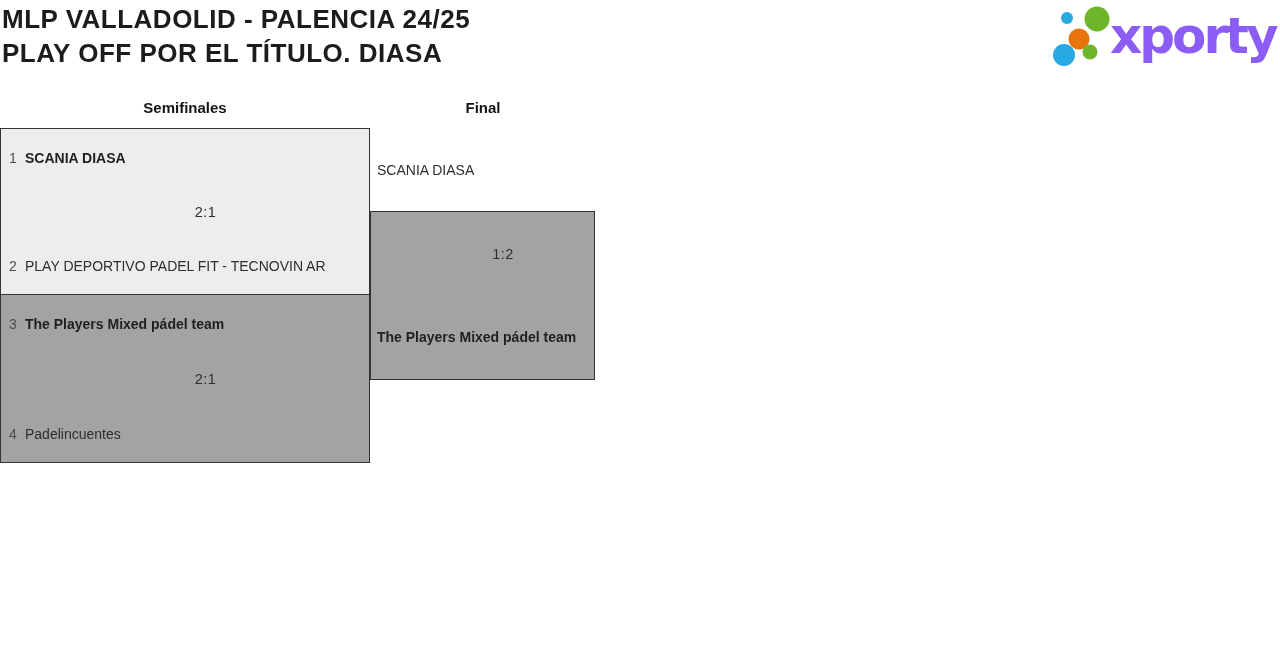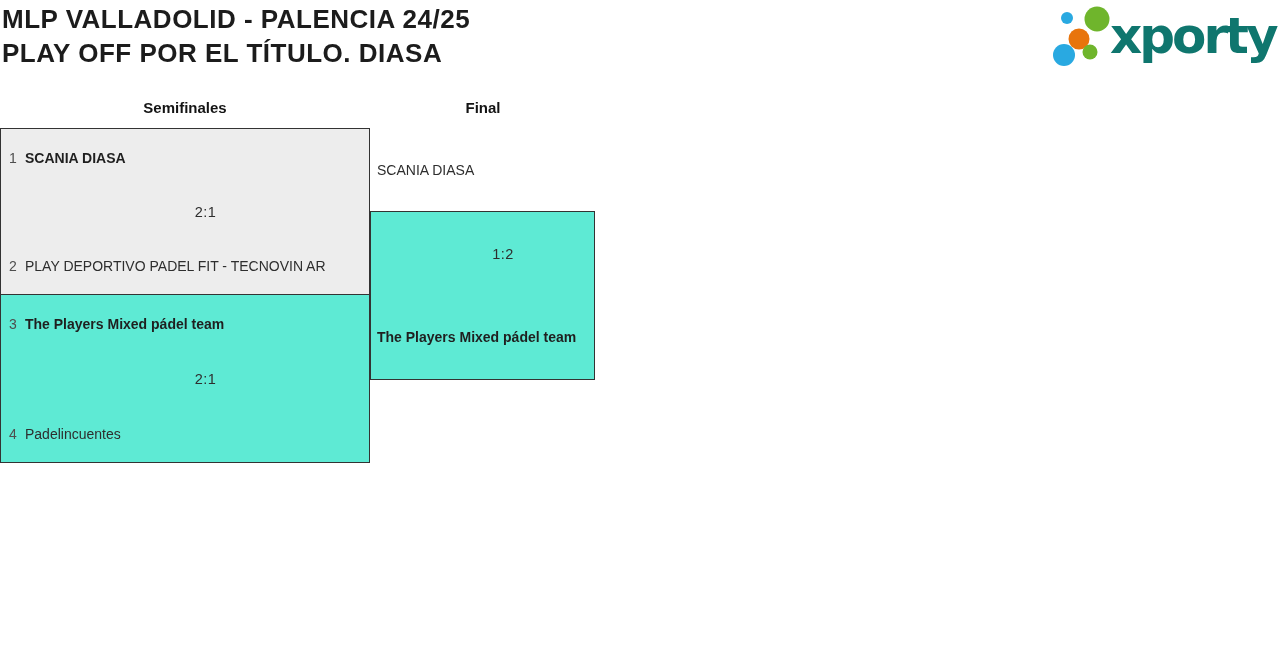--- a/index.html
+++ b/index.html
@@ -40,41 +40,41 @@
     top: 2px;
   }
   .logo-text {
     position: absolute;
     left: 64px;
     top: 8px;
     font-size: 50px;
     line-height: 56px;
     font-weight: 800;
     letter-spacing: -3px;
-    color: #0f766e;
+    color: #8b5cf6;
     font-family: "DejaVu Sans", "Liberation Sans", sans-serif;
   }
   
   .round-header {
     position: absolute;
     top: 99px;
     height: 18px;
     font-size: 15px;
     font-weight: 600;
     color: #141414;
     text-align: center;
     line-height: 18px;
   }
   .round-header.semis { left: 0; width: 370px; }
   .round-header.final { left: 370px; width: 226px; }
   
   .match-box {
     position: absolute;
     border: 1px solid #333333;
-    background: #5eead4;
+    background: #a3a3a3;
   }
   .match-box.highlight { background: #ededed; }
   .match-sf1 { left: 0; top: 128px; width: 370px; height: 167px; }
   .match-sf2 { left: 0; top: 294px; width: 370px; height: 169px; }
   .match-final { left: 370px; top: 211px; width: 225px; height: 169px; }
   .team-row {
     position: absolute;
     left: 0;
     right: 0;
     display: flex;

